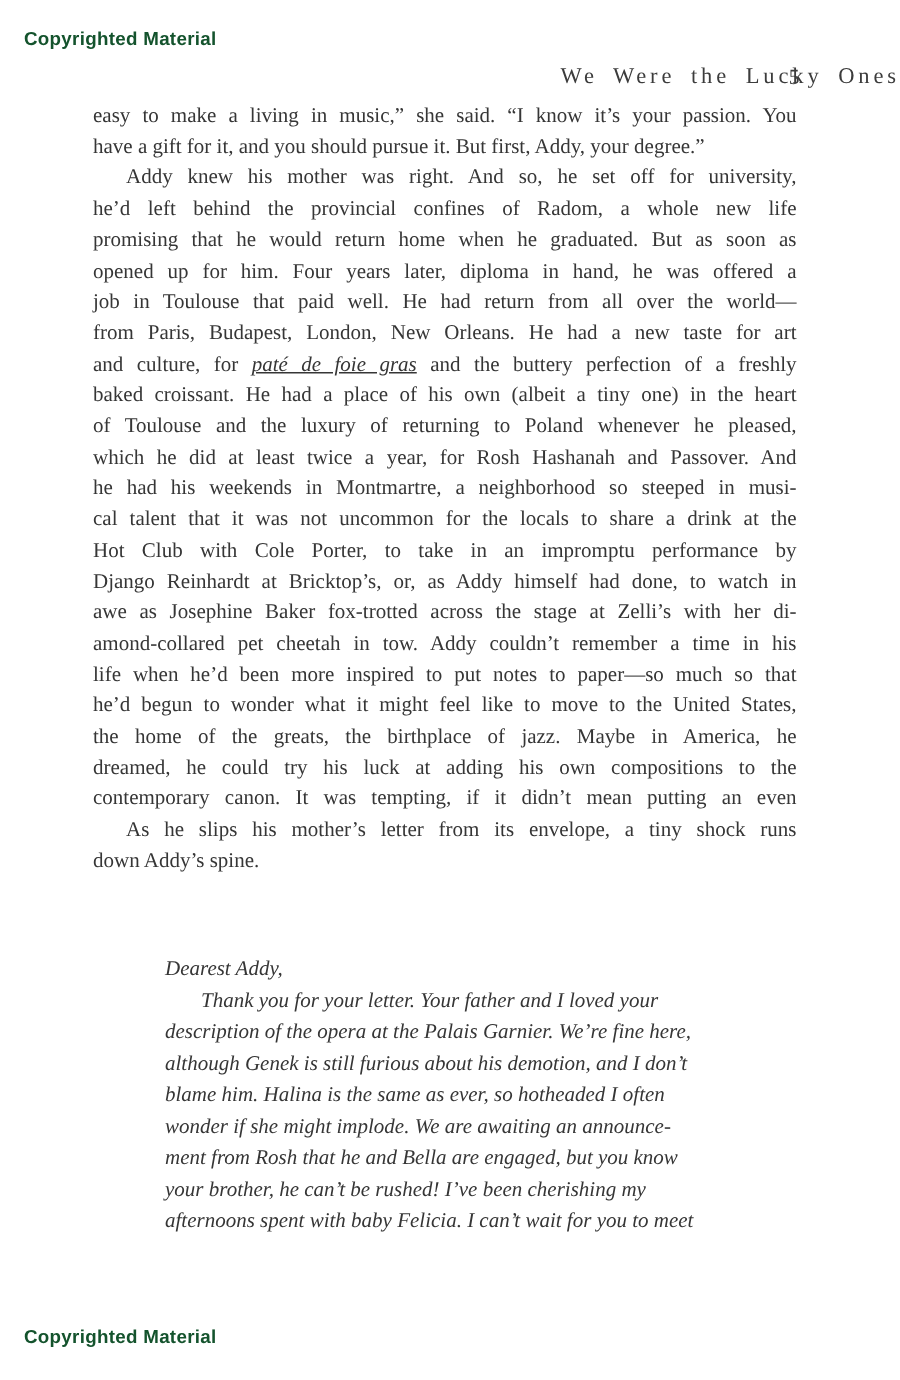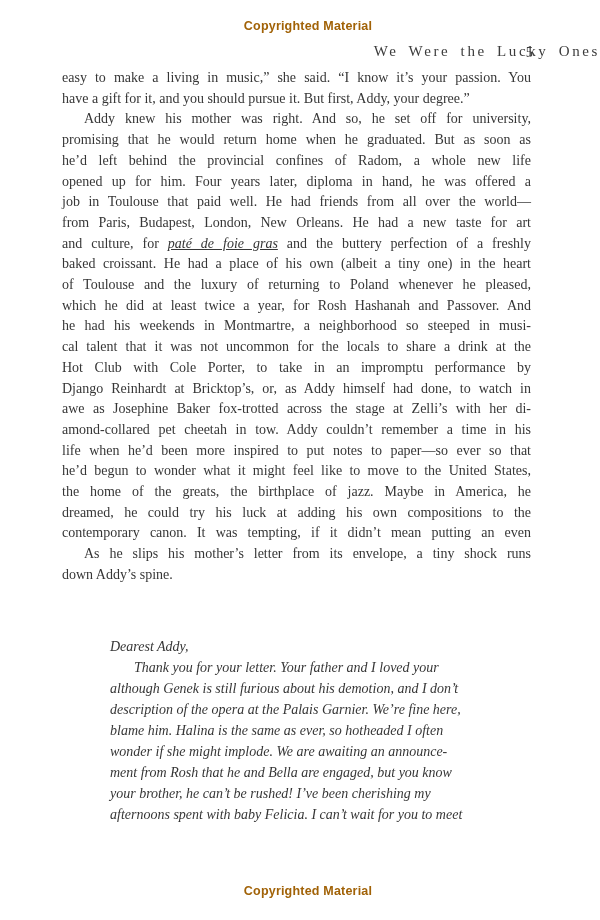--- a/index.html
+++ b/index.html
@@ -10,25 +10,25 @@
     height: 920px;
     background: #ffffff;
     font-family: "Liberation Serif", serif;
     color: #3a3a3a;
     overflow: hidden;
   }
   .watermark {
     position: absolute;
     left: 0;
     right: 0;
-    text-align: center;
+    text-align: left;
     font-family: "Liberation Sans", sans-serif;
     font-weight: bold;
     font-size: 12.5px;
-    color: #a16207;
+    color: #14532d;
     letter-spacing: 0.2px;
     margin-left: 16px;
   }
   .watermark-top { top: 19px; }
   .watermark-bottom { top: 884px; }
   .running-head {
     position: absolute;
     top: 43px;
     left: 0;
     right: 0;
@@ -89,49 +89,49 @@
 
   <div class="running-head">
     <div class="head-title">We Were the Lucky Ones</div>
     <div class="page-number">5</div>
   </div>
 
   <div class="body-text">
       <div class="line"><span>easy to make a living in music,” she said. “I know it’s your passion. You</span></div>
       <div class="line last"><span>have a gift for it, and you should pursue it. But first, Addy, your degree.”</span></div>
       <div class="line indent"><span>Addy knew his mother was right. And so, he set off for university,</span></div>
+      <div class="line"><span>he’d left behind the provincial confines of Radom, a whole new life</span></div>
       <div class="line"><span>promising that he would return home when he graduated. But as soon as</span></div>
-      <div class="line"><span>he’d left behind the provincial confines of Radom, a whole new life</span></div>
       <div class="line"><span>opened up for him. Four years later, diploma in hand, he was offered a</span></div>
-      <div class="line"><span>job in Toulouse that paid well. He had friends from all over the world—</span></div>
+      <div class="line"><span>job in Toulouse that paid well. He had return from all over the world—</span></div>
       <div class="line"><span>from Paris, Budapest, London, New Orleans. He had a new taste for art</span></div>
       <div class="line"><span>and culture, for </span><span class="it">paté de foie gras</span><span> and the buttery perfection of a freshly</span></div>
       <div class="line"><span>baked croissant. He had a place of his own (albeit a tiny one) in the heart</span></div>
       <div class="line"><span>of Toulouse and the luxury of returning to Poland whenever he pleased,</span></div>
       <div class="line"><span>which he did at least twice a year, for Rosh Hashanah and Passover. And</span></div>
       <div class="line"><span>he had his weekends in Montmartre, a neighborhood so steeped in musi-</span></div>
       <div class="line"><span>cal talent that it was not uncommon for the locals to share a drink at the</span></div>
       <div class="line"><span>Hot Club with Cole Porter, to take in an impromptu performance by</span></div>
       <div class="line"><span>Django Reinhardt at Bricktop’s, or, as Addy himself had done, to watch in</span></div>
       <div class="line"><span>awe as Josephine Baker fox-trotted across the stage at Zelli’s with her di-</span></div>
       <div class="line"><span>amond-collared pet cheetah in tow. Addy couldn’t remember a time in his</span></div>
-      <div class="line"><span>life when he’d been more inspired to put notes to paper—so ever so that</span></div>
+      <div class="line"><span>life when he’d been more inspired to put notes to paper—so much so that</span></div>
       <div class="line"><span>he’d begun to wonder what it might feel like to move to the United States,</span></div>
       <div class="line"><span>the home of the greats, the birthplace of jazz. Maybe in America, he</span></div>
       <div class="line"><span>dreamed, he could try his luck at adding his own compositions to the</span></div>
       <div class="line"><span>contemporary canon. It was tempting, if it didn’t mean putting an even</span></div>
       <div class="line indent"><span>As he slips his mother’s letter from its envelope, a tiny shock runs</span></div>
       <div class="line last"><span>down Addy’s spine.</span></div>
     </div>
 
   <div class="letter-block">
       <div class="line"><span>Dearest Addy,</span></div>
       <div class="line indent"><span>Thank you for your letter. Your father and I loved your</span></div>
+      <div class="line"><span>description of the opera at the Palais Garnier. We’re fine here,</span></div>
       <div class="line"><span>although Genek is still furious about his demotion, and I don’t</span></div>
-      <div class="line"><span>description of the opera at the Palais Garnier. We’re fine here,</span></div>
       <div class="line"><span>blame him. Halina is the same as ever, so hotheaded I often</span></div>
       <div class="line"><span>wonder if she might implode. We are awaiting an announce-</span></div>
       <div class="line"><span>ment from Rosh that he and Bella are engaged, but you know</span></div>
       <div class="line"><span>your brother, he can’t be rushed! I’ve been cherishing my</span></div>
       <div class="line"><span>afternoons spent with baby Felicia. I can’t wait for you to meet</span></div>
     </div>
 
   <div class="watermark watermark-bottom">Copyrighted Material</div>
 
 </div>

